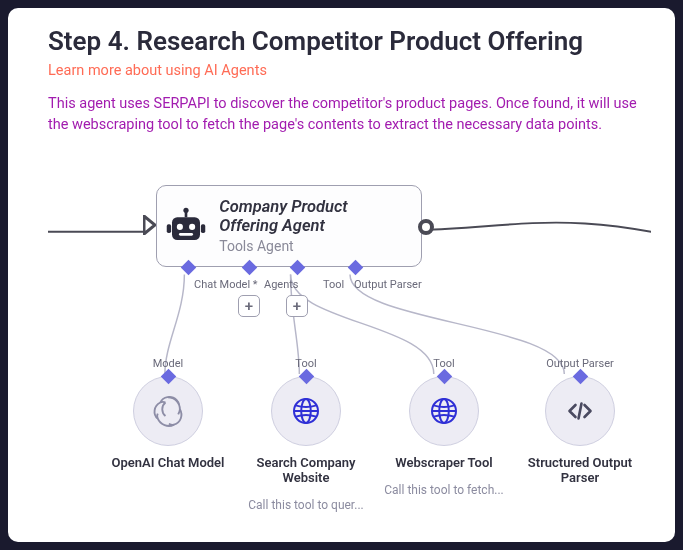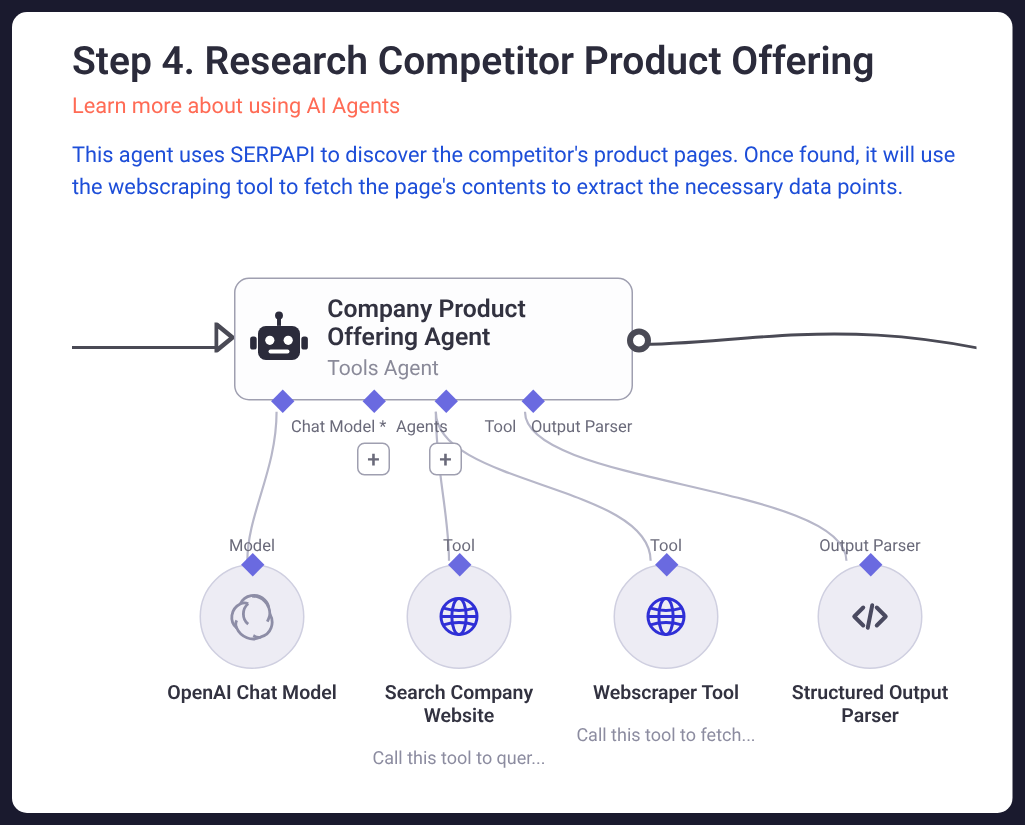--- a/index.html
+++ b/index.html
@@ -27,21 +27,21 @@
     margin-bottom: 6px;
   }
   .link {
     font-size: 14.5px;
     color: #ff6b55;
     margin-bottom: 14px;
     cursor: pointer;
   }
   .desc {
     font-size: 14.5px;
-    color: #1d4ed8;
+    color: #a21caf;
     line-height: 1.45;
     margin-bottom: 18px;
   }
   .canvas {
     position: relative;
     width: 100%;
     height: 360px;
   }
   .canvas svg.wires {
     position: absolute;
@@ -62,21 +62,21 @@
     display: flex;
     align-items: center;
     padding: 8px 12px 8px 6px;
     gap: 10px;
   }
   .agent-icon {
     width: 58px; height: 58px;
     display:flex;align-items:center;justify-content:center;
   }
   .agent-titles { display:flex;flex-direction:column; }
-  .agent-name { font-size:16.5px; font-weight:600; color:#323240; line-height:1.15;}
+  .agent-name { font-size:16.5px; font-weight:600; color:#323240; line-height:1.15;font-style:italic;}
   .agent-sub { font-size:14px; color:#8a8a99; margin-top:2px;}
   .endpoint-left {
     position:absolute; left:95px; top:62px;
     width:14px;height:20px;
   }
   .endpoint-right {
     position:absolute; left:370px; top:66px;
     width:16px;height:16px;border-radius:50%;
     background:#fff;border:4px solid #4a4a55;
   }

